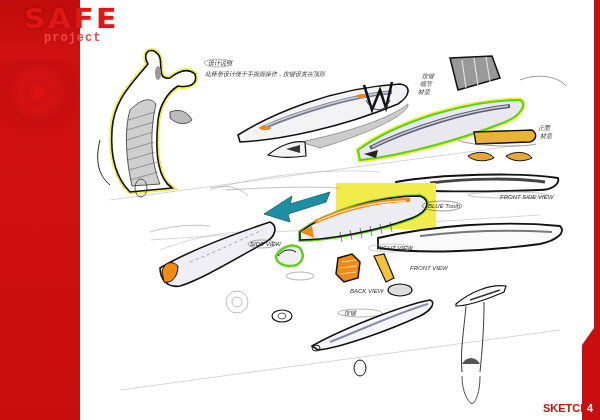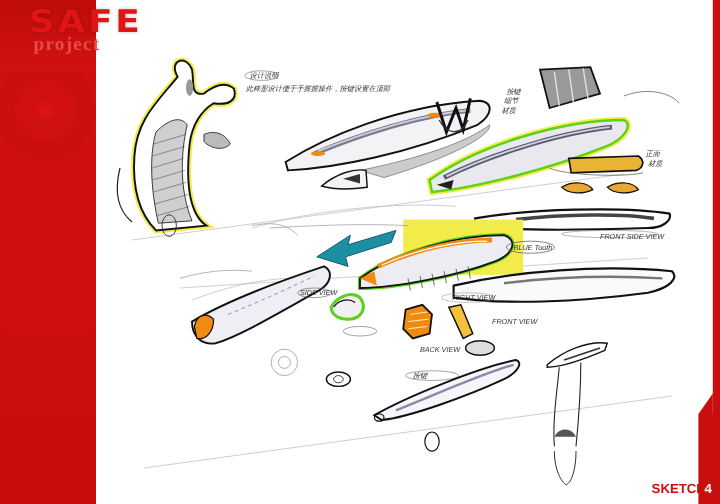--- a/index.html
+++ b/index.html
@@ -5,21 +5,21 @@
   html, body { margin:0; padding:0; }
   body { width:600px; height:420px; position:relative; overflow:hidden; background:#ffffff; font-family:"Liberation Sans", sans-serif; }
   .left-band { position:absolute; left:0; top:0; width:80px; height:420px;
     background: radial-gradient(circle at 38px 92px, #e31414 0, #cf1010 10px, #d31212 18px, #c80e0e 30px, #d01010 60px, #c70d0d 100%); }
   .left-band-top { position:absolute; left:0; top:0; width:80px; height:60px; background:linear-gradient(#c00c0c,#d11111); }
   .right-band-thin { position:absolute; left:594px; top:0; width:6px; height:420px; background:#c80e0e; }
   .right-band-wide { position:absolute; left:582px; top:345px; width:18px; height:75px; background:#c80e0e; }
   .right-band-wedge { position:absolute; left:582px; top:328px; width:0; height:0; border-left:12px solid transparent; border-bottom:17px solid #c80e0e; }
   .logo { position:absolute; left:24px; top:6px; }
   .logo-safe { font-family:"DejaVu Sans", sans-serif; font-weight:bold; font-size:26px; letter-spacing:2px; color:#e01515; text-shadow:0 0 3px rgba(0,0,0,0.25); line-height:26px; transform:scaleX(1.15); transform-origin:left; }
-  .logo-project { font-family:Liberation Serif, serif; font-weight:bold; font-size:16px; color:#e84a4a; margin-left:4px; letter-spacing:1px; line-height:12px; }
+  .logo-project { font-family:Liberation Mono, monospace; font-weight:bold; font-size:12px; color:#e84a4a; margin-left:20px; letter-spacing:1px; line-height:12px; }
   .footer { position:absolute; left:543px; top:402px; font-weight:bold; font-size:11px; color:#cc1010;text-align:right; }
   .footer-num { position:absolute; left:587px; top:402px; font-weight:bold; font-size:11px; color:#ffffff; }
   svg.sketch { position:absolute; left:0; top:0; }
   .lbl { font-family:"Liberation Sans", sans-serif; font-size:6px; fill:#333; font-style:italic; }
 </style>
 </head>
 <body>
 
 <div class="left-band"></div>
 <div class="left-band-top"></div>

